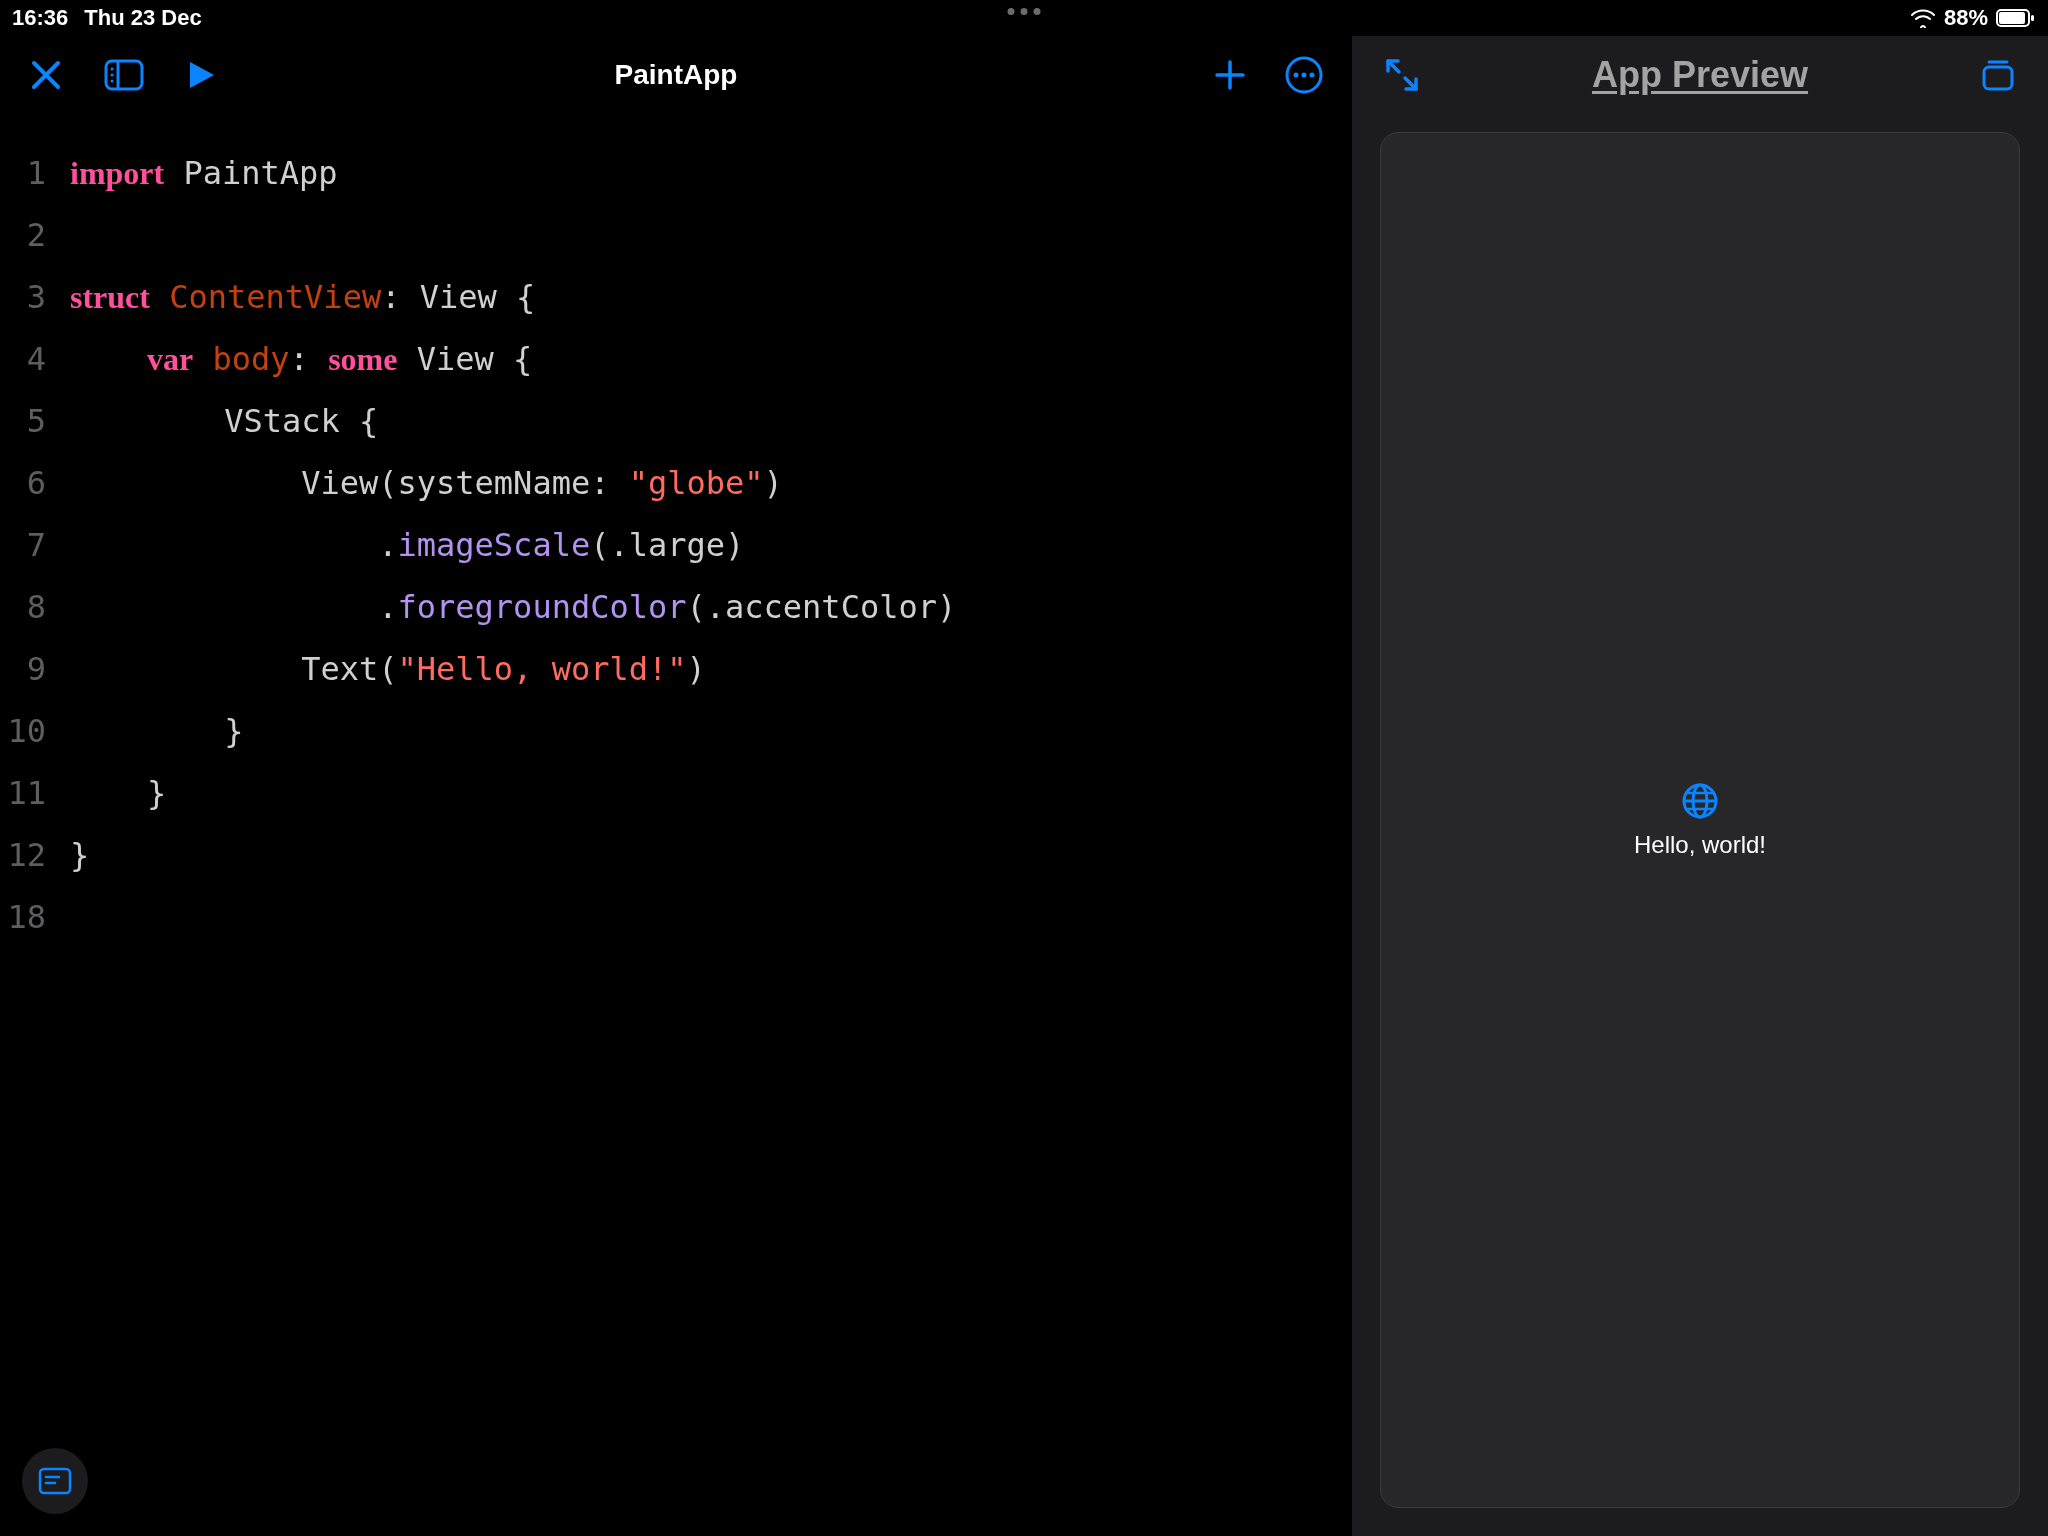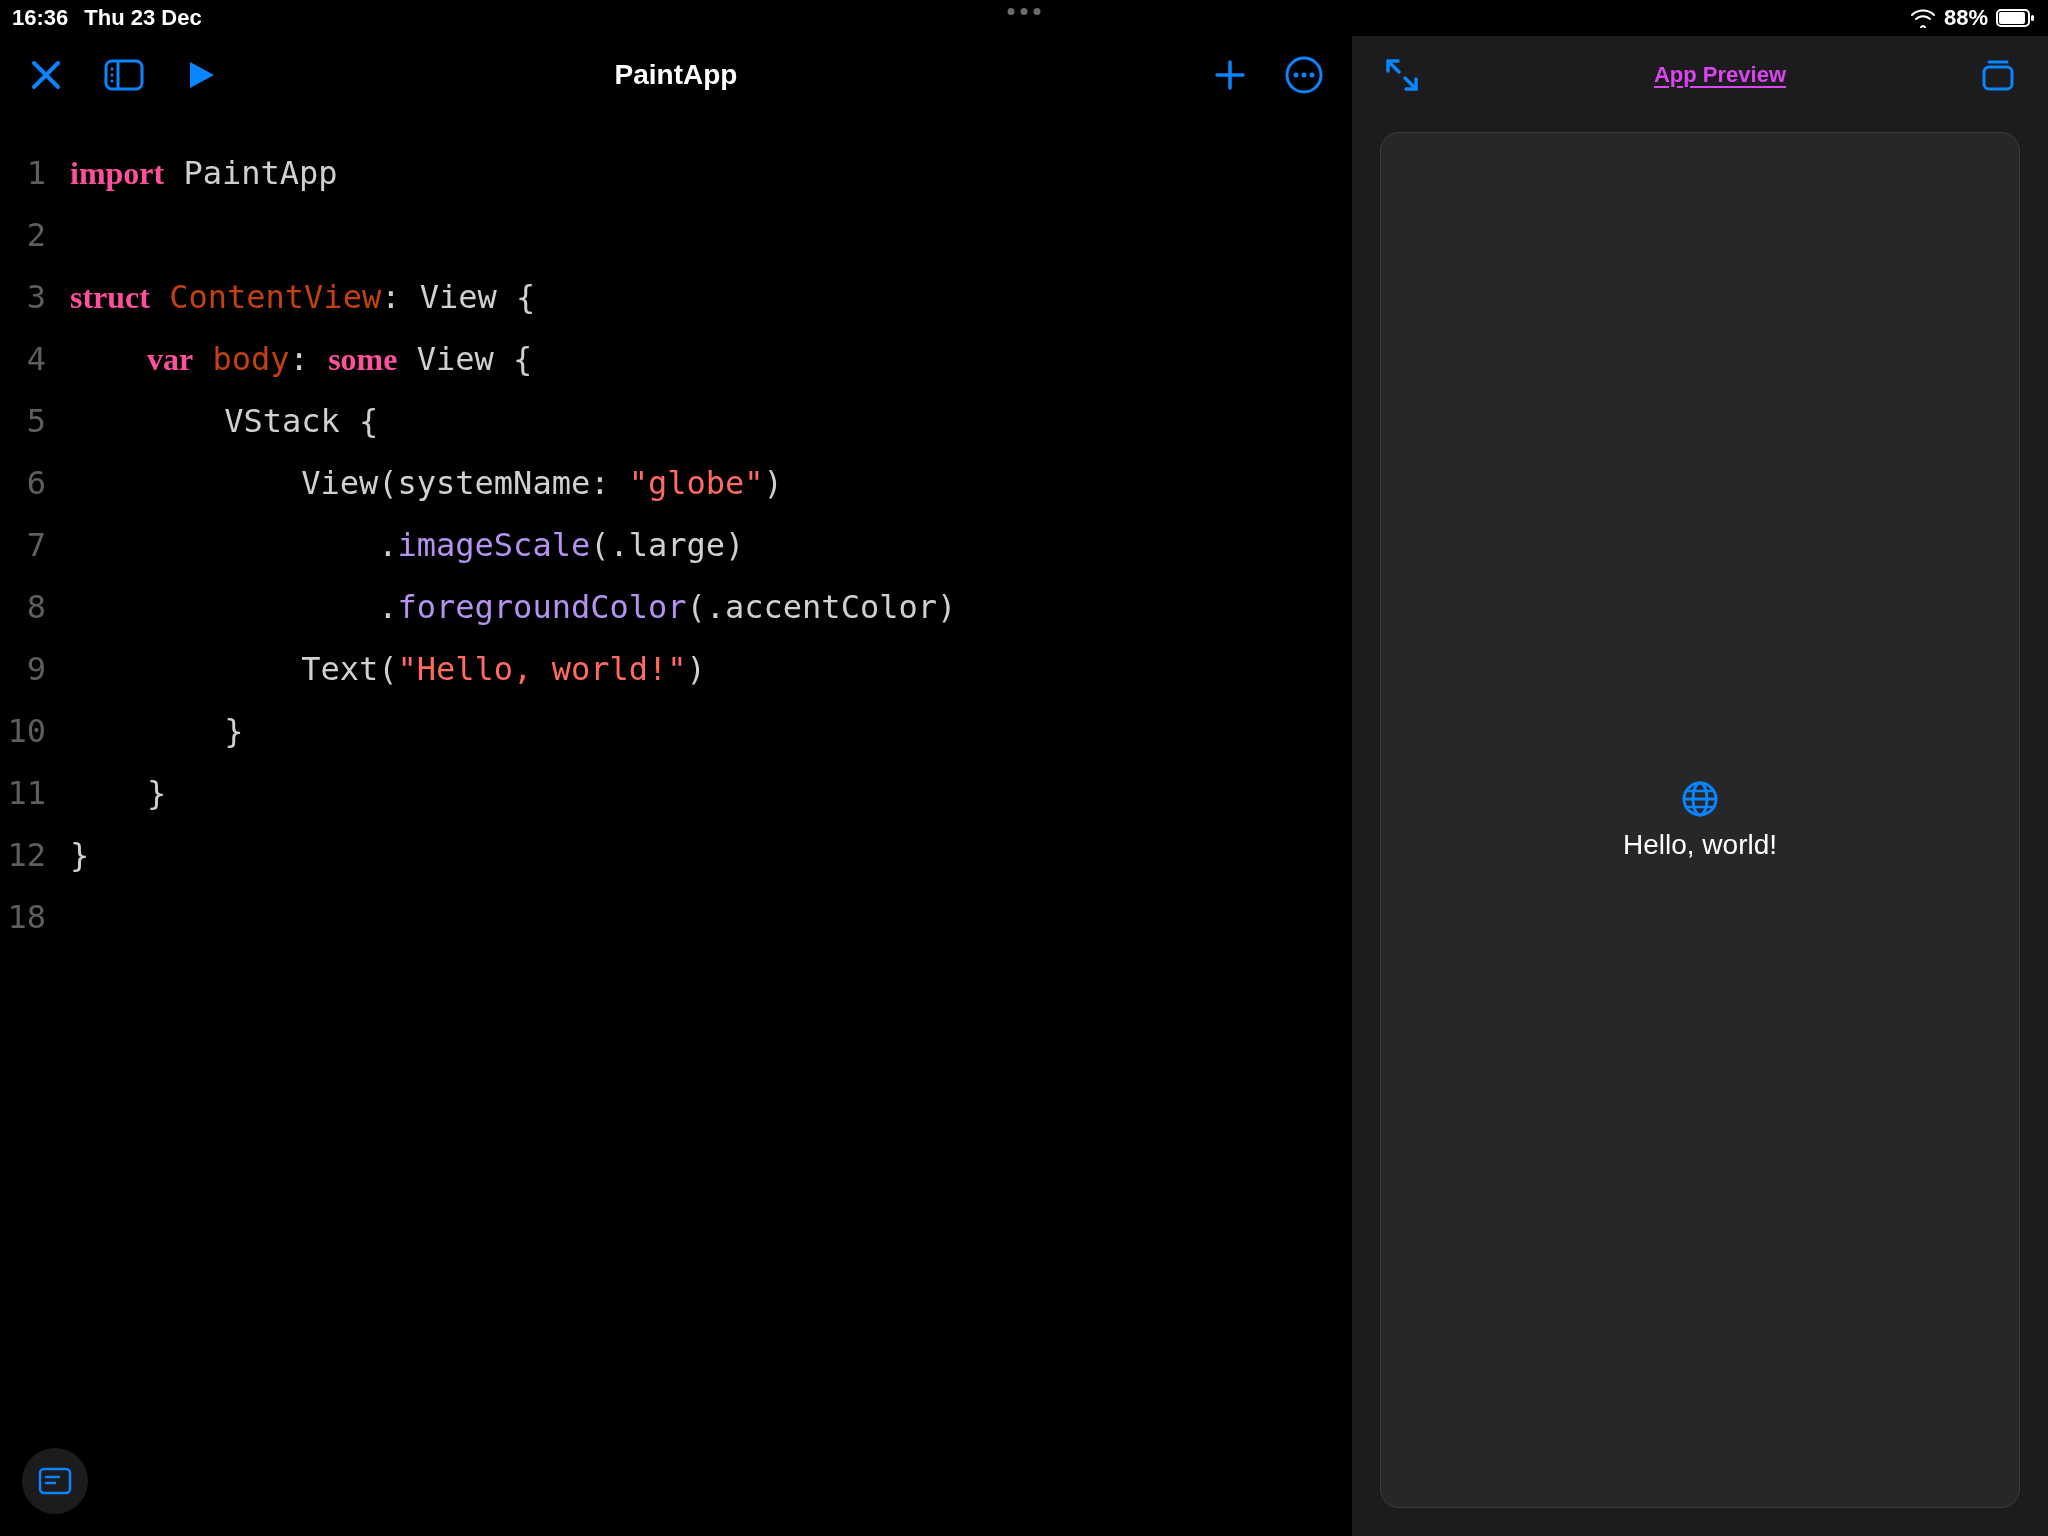--- a/index.html
+++ b/index.html
@@ -111,24 +111,23 @@
   
   .preview-toolbar {
     height: 78px;
     display:flex;
     align-items:center;
     padding: 0 30px;
     position:relative;
   }
   .preview-title {
     position:absolute; left:50%; transform:translateX(-50%);
-    font-size: 22px; font-weight:600; color:#d946ef;
+    font-size: 36px; font-weight:600; color:#a3a3a3;
     text-decoration: underline;
     text-underline-offset: 4px;
-    margin-left: 20px;
   }
   .preview-left { color:#0a84ff; }
   .preview-right { margin-left:auto; color:#0a84ff; }
 
   
   .preview-canvas-wrap {
     flex:1;
     padding: 18px 28px 28px 28px;
   }
   .preview-canvas {
@@ -136,21 +135,21 @@
     background: #272729;
     border: 1px solid #3a3a3c;
     border-radius: 18px;
     display:flex;
     flex-direction:column;
     align-items:center;
     justify-content:center;
     gap: 10px;
   }
   .preview-globe { color:#0a84ff; }
-  .preview-text { font-size: 28px; color:#fff; }
+  .preview-text { font-size: 24px; color:#fff; }
 
   svg { display:block; }
 </style>
 </head>
 <body>
 
 <div class="status-bar">
   <div class="status-left">
     <span>16:36</span>
     <span>Thu 23 Dec</span>

